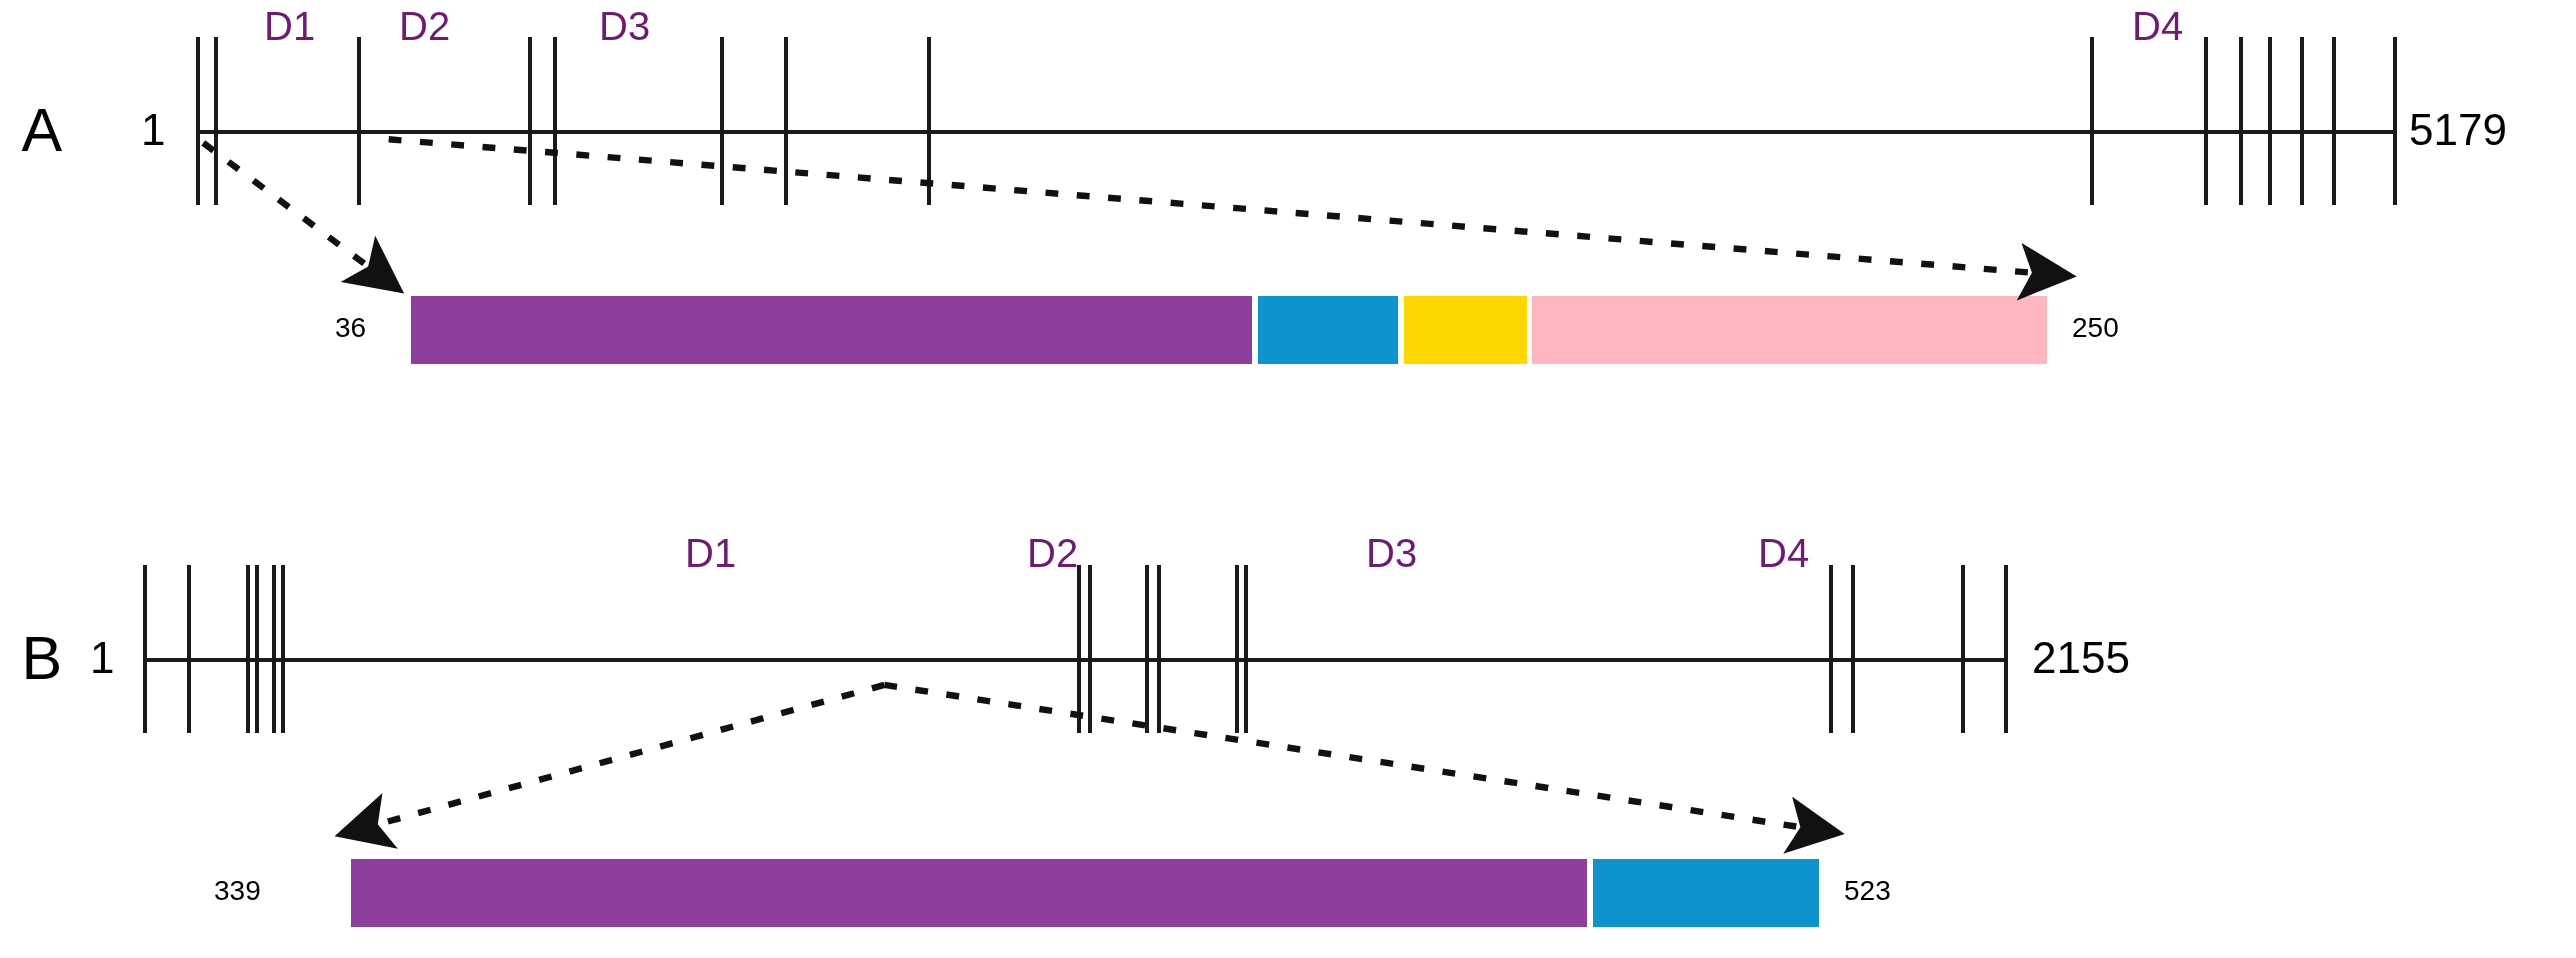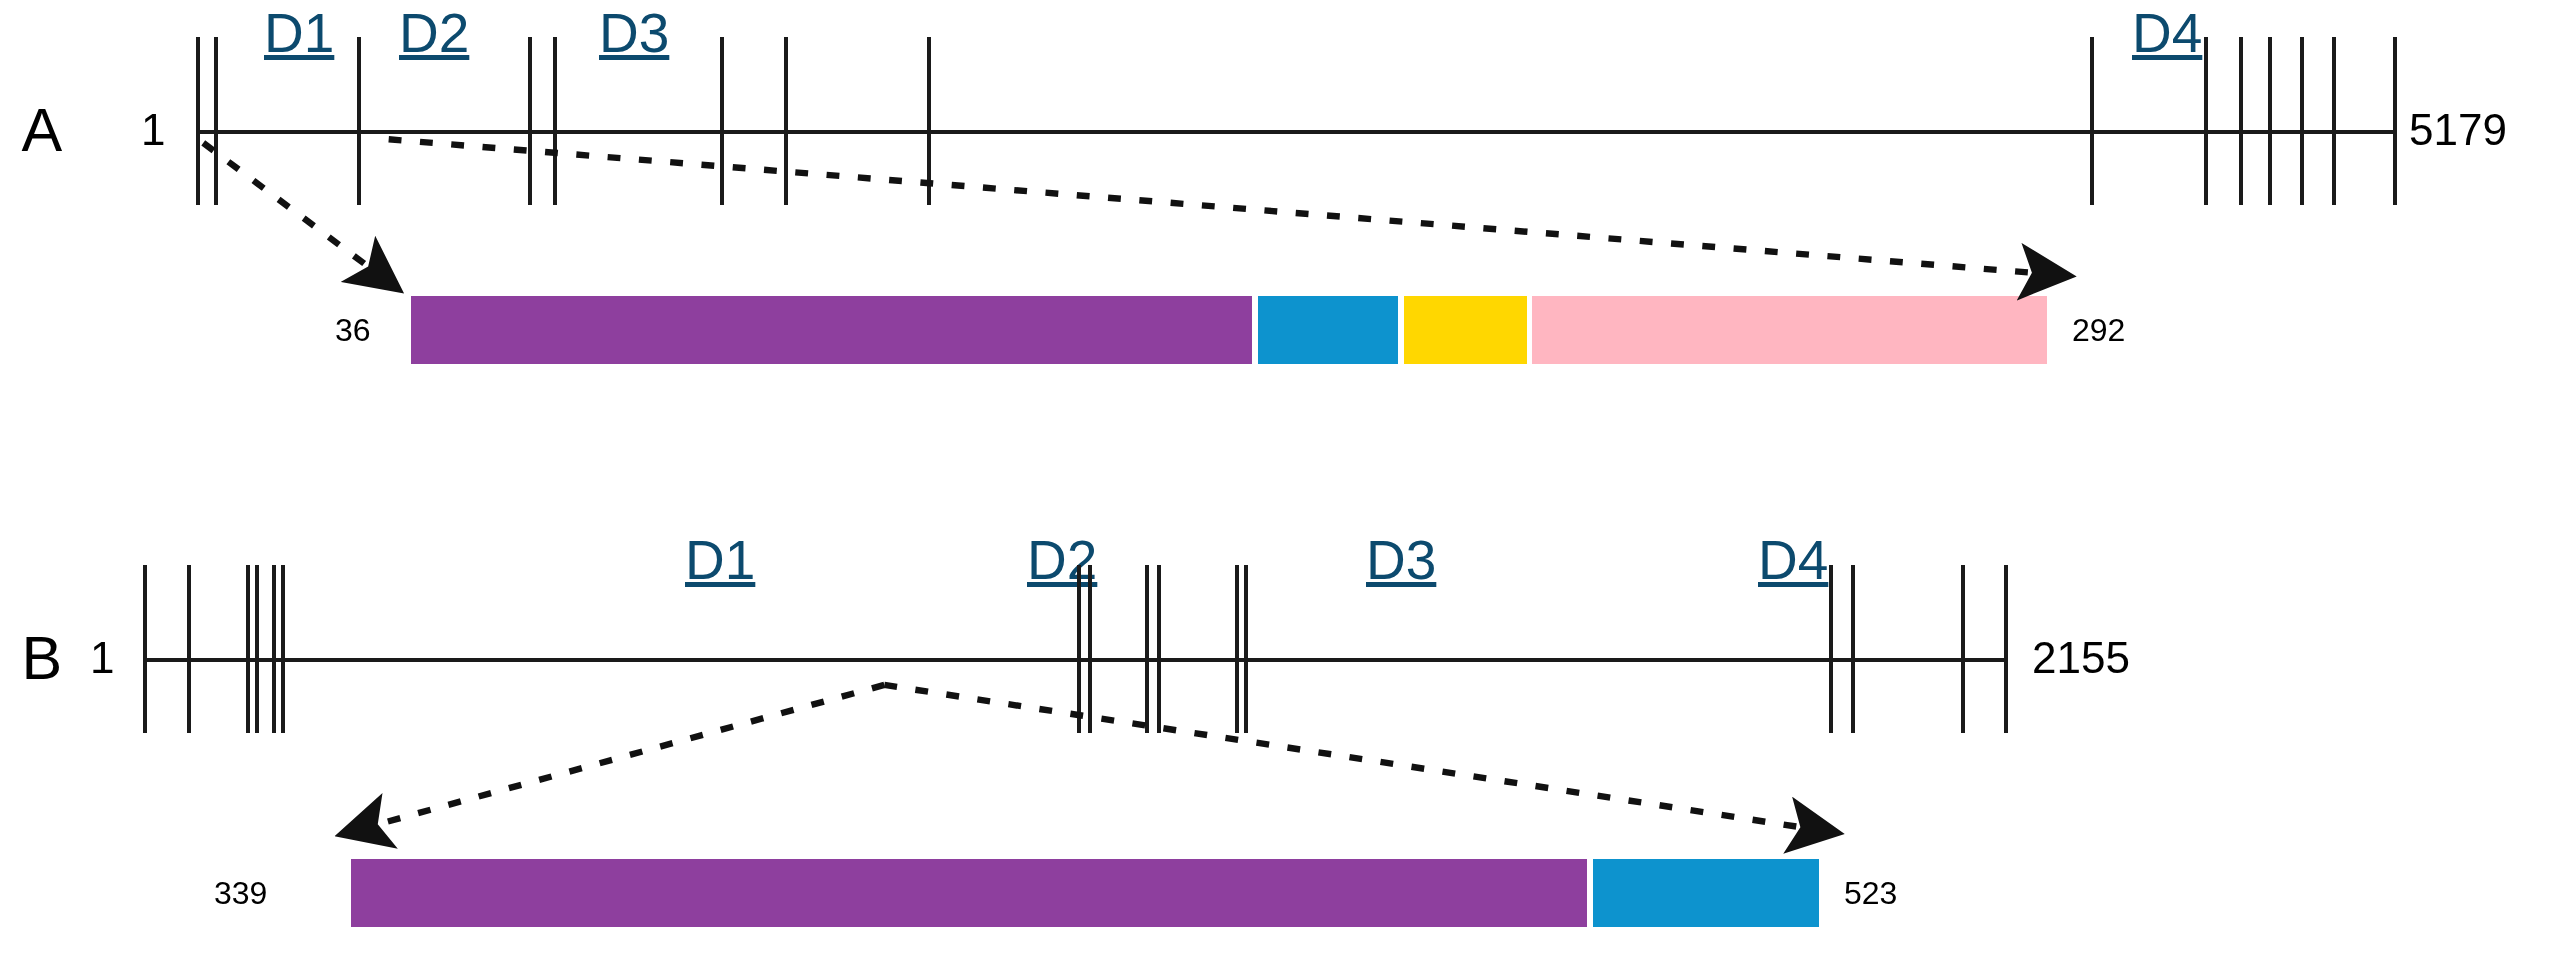--- a/index.html
+++ b/index.html
@@ -33,39 +33,38 @@
   .coord-label{
     position:absolute;
     font-size:44px;
     line-height:1;
     color:#000;
     white-space:nowrap;
     font-family:"Liberation Sans",sans-serif;
   }
   .domain-label{
     position:absolute;
-    font-size:55px;
+    font-size:40px;
     line-height:1;
-    color:#0c4a6e;
+    color:#701a75;
     white-space:nowrap;
     font-family:"Liberation Sans",sans-serif;
-    text-decoration:underline;
   }
   .bar{
     position:absolute;
     height:68px;
   }
   .bar-seg{
     position:absolute;
     top:0;
     height:100%;
   }
   .bar-label{
     position:absolute;
-    font-size:32px;
+    font-size:28px;
     line-height:1;
     color:#000;
     white-space:nowrap;
     font-family:"Liberation Sans",sans-serif;
   }
   svg.arrows{
     position:absolute;
     left:0;top:0;
     width:2576px;height:959px;
     pointer-events:none;
@@ -104,21 +103,21 @@
         <div class="tick" style="left: 2090px; top: 37px; height: 168px;"></div>
         <div class="tick" style="left: 2204px; top: 37px; height: 168px;"></div>
         <div class="tick" style="left: 2239px; top: 37px; height: 168px;"></div>
         <div class="tick" style="left: 2268px; top: 37px; height: 168px;"></div>
         <div class="tick" style="left: 2300px; top: 37px; height: 168px;"></div>
         <div class="tick" style="left: 2332px; top: 37px; height: 168px;"></div>
         <div class="tick" style="left: 2393px; top: 37px; height: 168px;"></div>
       </div>
 
     <div class="bar-label" style="left:335px; top:314px;">36</div>
-    <div class="bar-label" style="left:2072px; top:314px;">292</div>
+    <div class="bar-label" style="left:2072px; top:314px;">250</div>
 
     <div class="bar" id="barA" style="left:411px; top:296px; width:1636px;">
         <div class="bar-seg" style="left: 0px; width: 841px; background: rgb(142, 63, 158);"></div>
         <div class="bar-seg" style="left: 847px; width: 140px; background: rgb(13, 147, 206);"></div>
         <div class="bar-seg" style="left: 993px; width: 123px; background: rgb(255, 215, 0);"></div>
         <div class="bar-seg" style="left: 1121px; width: 515px; background: rgb(255, 182, 193);"></div>
       </div>
   </div>
 
   <div>

